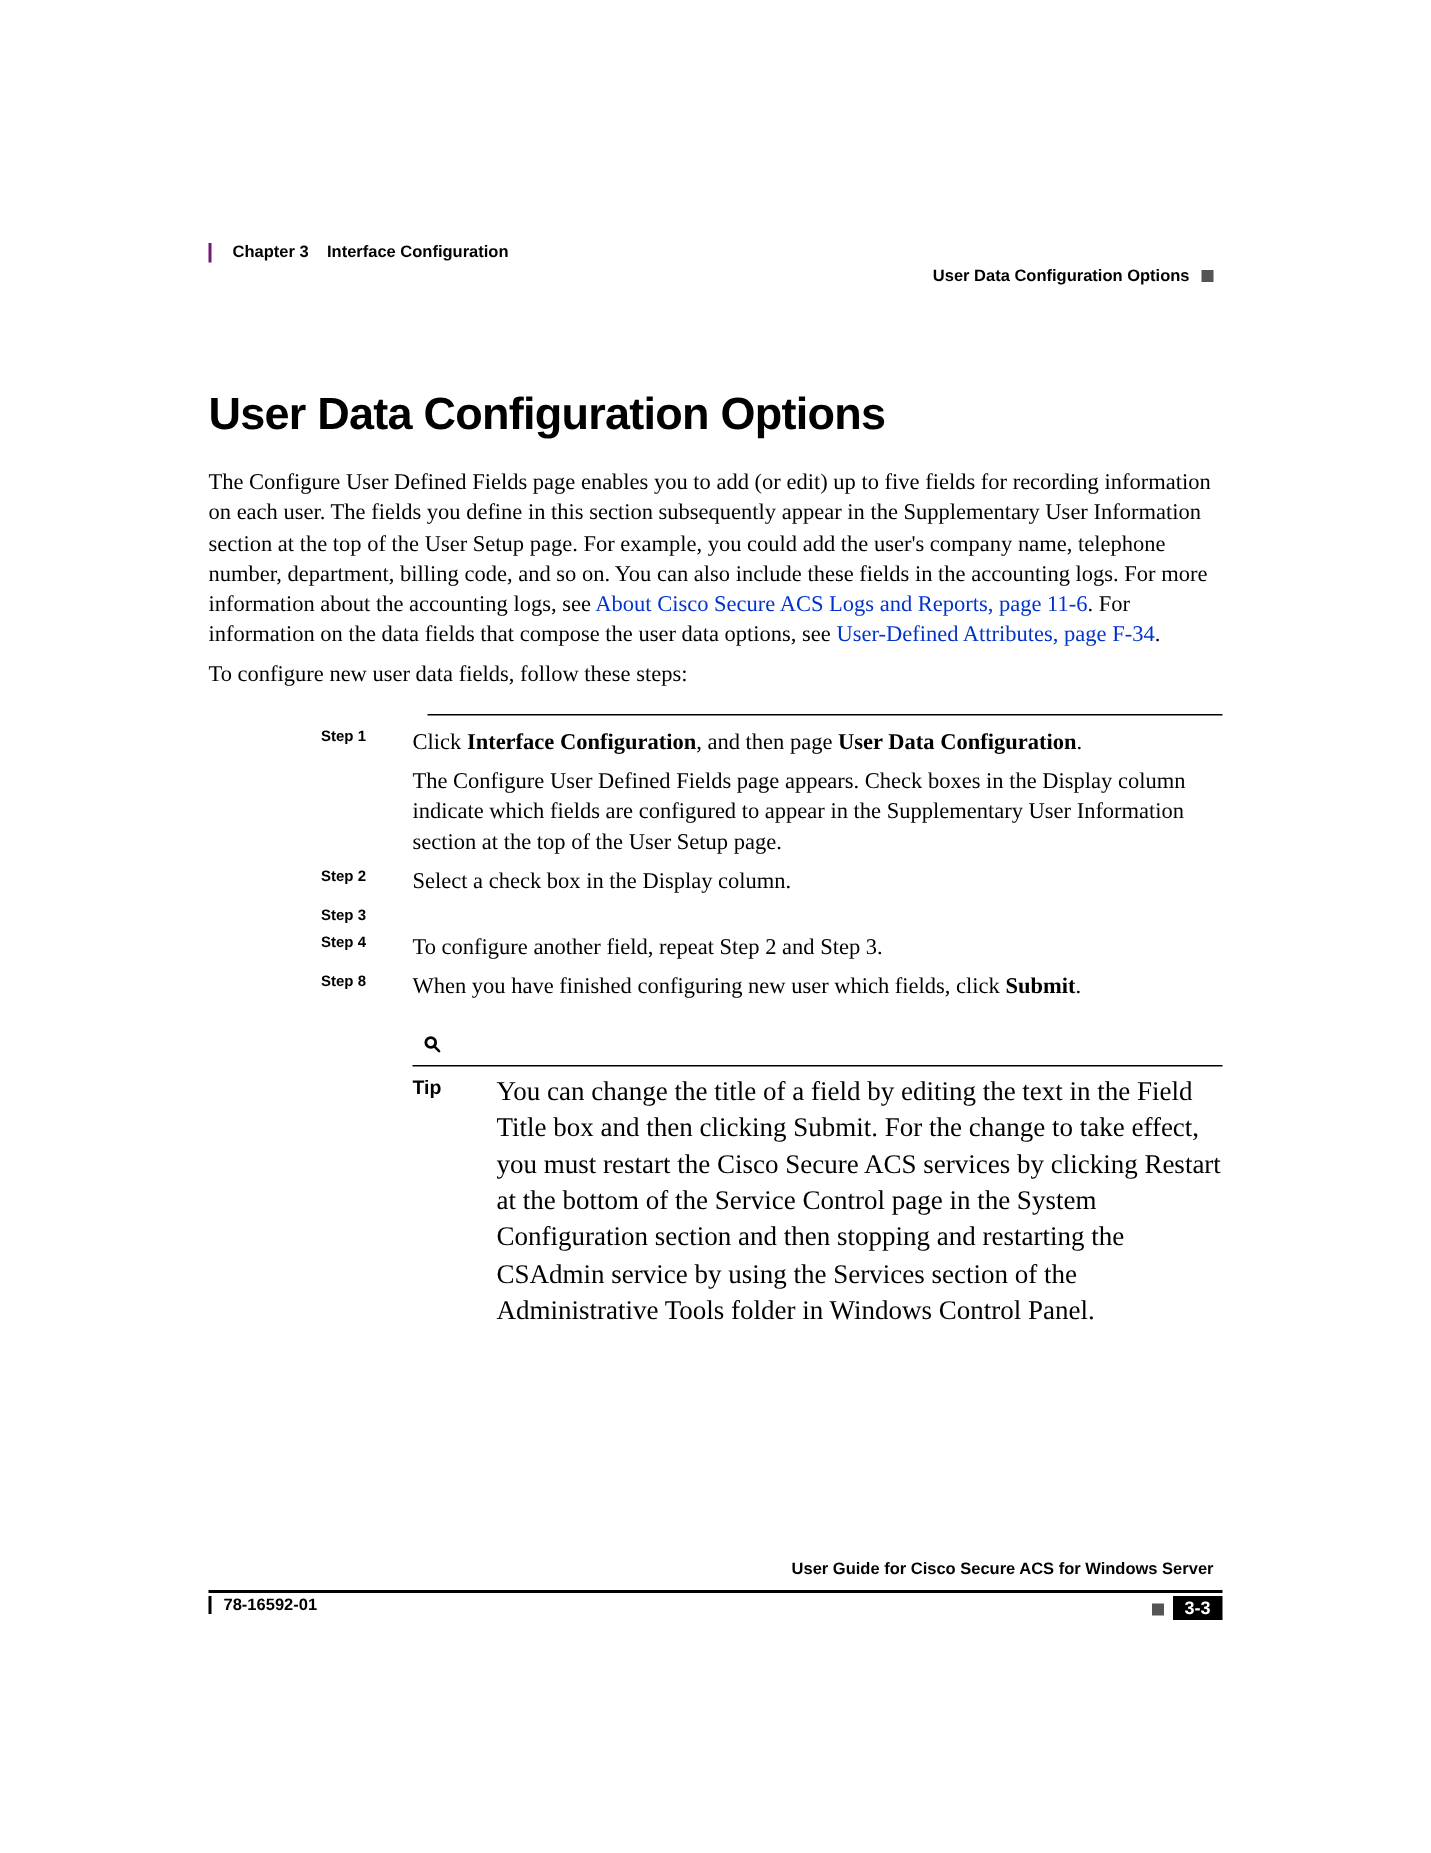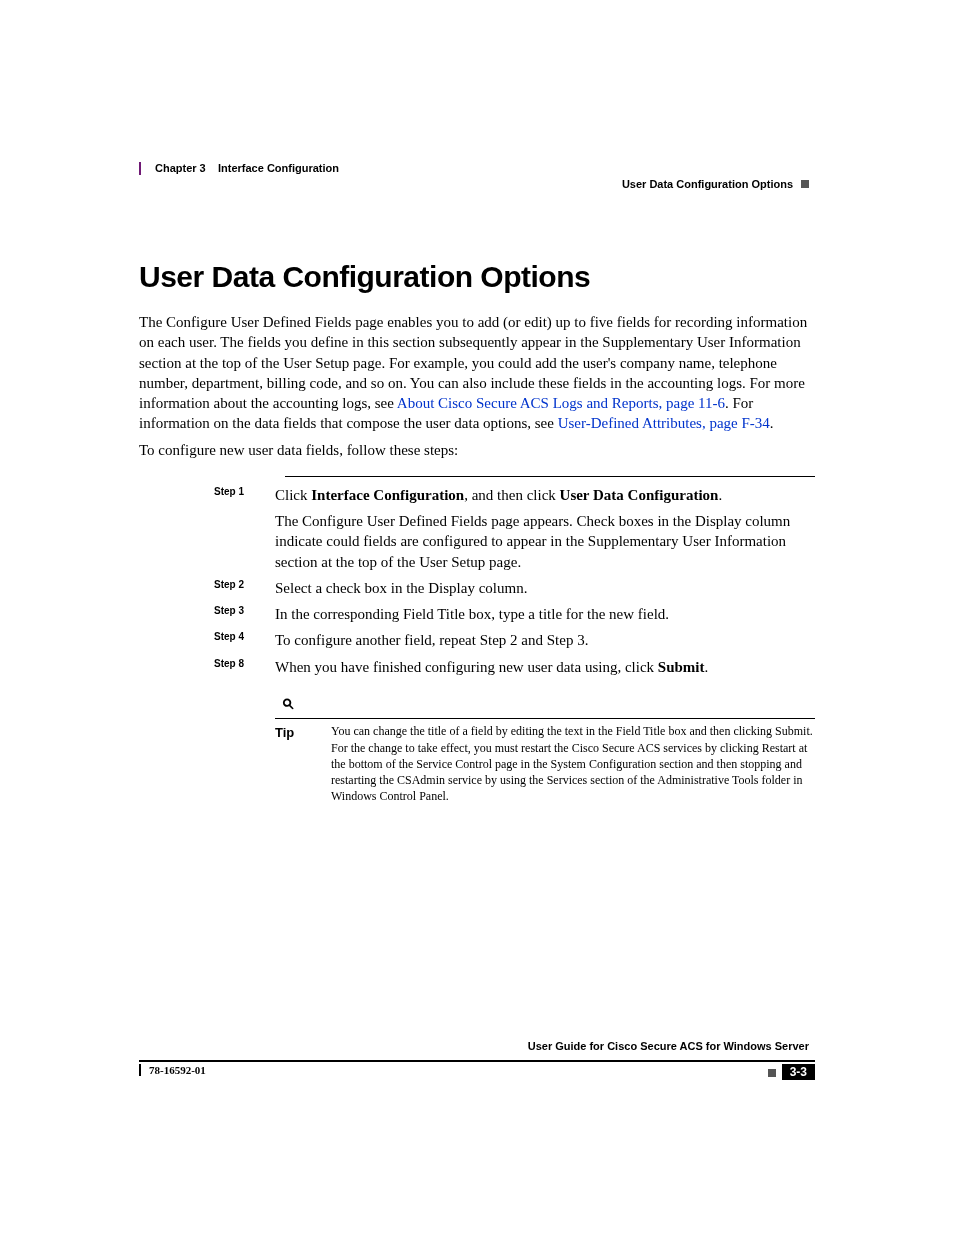--- a/index.html
+++ b/index.html
@@ -120,21 +120,21 @@
   .tip-row { display:flex; align-items:flex-start;}
   .tip-label {
     font-family: Arial, Helvetica, sans-serif;
     font-weight: bold;
     font-size: 13px;
     width: 56px;
     flex-shrink:0;
     padding-top:1px;
   }
   .tip-body {
-    font-size: 12px;
+    font-size: 18px;
     line-height: 1.35;
   }
   .footer {
     position: absolute;
     left: 139px;
     bottom: 155px;
     width: 676px;
     font-family: Arial, Helvetica, sans-serif;
     font-size: 11px;
   }
@@ -151,21 +151,20 @@
   .page-num-box {
     background:#000; color:#fff;
     padding: 1px 8px;
     font-weight: bold;
     font-size: 12px;
   }
   .footer-bottom-left {
     border-left: 2px solid #000;
     padding-left: 8px;
     font-weight: bold;
-    font-family: Liberation Serif, serif;
   }
   .footer-bottom-right {
     display:flex; align-items:center; gap:0;
   }
   .footer-square-stack {
     width:8px; height:8px; background:#555; margin-right:6px; margin-top:2px;
   }
 </style>
 </head>
 <body>
@@ -197,44 +196,43 @@
   <div class="body-indent">
     <p>To configure new user data fields, follow these steps:</p>
   </div>
 
   <div class="steps">
     <hr class="steps-divider" style="margin-left:71px;">
 
     <div class="step-row">
       <div class="step-label">Step 1</div>
       <div class="step-body">
-        <span>Click </span><b>Interface Configuration</b><span>, and then click </span><b>User Data Configuration</b><span>.</span>
-        <div style="margin-top:6px;">The Configure User Defined Fields page appears. Check boxes in the Display column indicate could fields are configured to appear in the Supplementary User Information section at the top of the User Setup page.</div>
+        <span>Click </span><b>Interface Configuration</b><span>, and then page </span><b>User Data Configuration</b><span>.</span>
+        <div style="margin-top:6px;">The Configure User Defined Fields page appears. Check boxes in the Display column indicate which fields are configured to appear in the Supplementary User Information section at the top of the User Setup page.</div>
       </div>
     </div>
 
     <div class="step-row">
       <div class="step-label">Step 2</div>
       <div class="step-body">Select a check box in the Display column.</div>
     </div>
 
     <div class="step-row">
       <div class="step-label">Step 3</div>
-      <div class="step-body">In the corresponding Field Title box, type a title for the new field.</div>
     </div>
 
     <div class="step-row">
       <div class="step-label">Step 4</div>
       <div class="step-body">To configure another field, repeat Step 2 and Step 3.</div>
     </div>
 
     <div class="step-row">
       <div class="step-label">Step 8</div>
       <div class="step-body">
-        <span>When you have finished configuring new user data using, click </span><b>Submit</b><span>.</span>
+        <span>When you have finished configuring new user which fields, click </span><b>Submit</b><span>.</span>
 
         <div class="tip-block">
           <span class="tip-icon">⌕</span>
           <hr class="tip-hr">
           <div class="tip-row">
             <div class="tip-label">Tip</div>
             <div class="tip-body">You can change the title of a field by editing the text in the Field Title box and then clicking Submit. For the change to take effect, you must restart the Cisco Secure ACS services by clicking Restart at the bottom of the Service Control page in the System Configuration section and then stopping and restarting the CSAdmin service by using the Services section of the Administrative Tools folder in Windows Control Panel.</div>
           </div>
         </div>
       </div>

